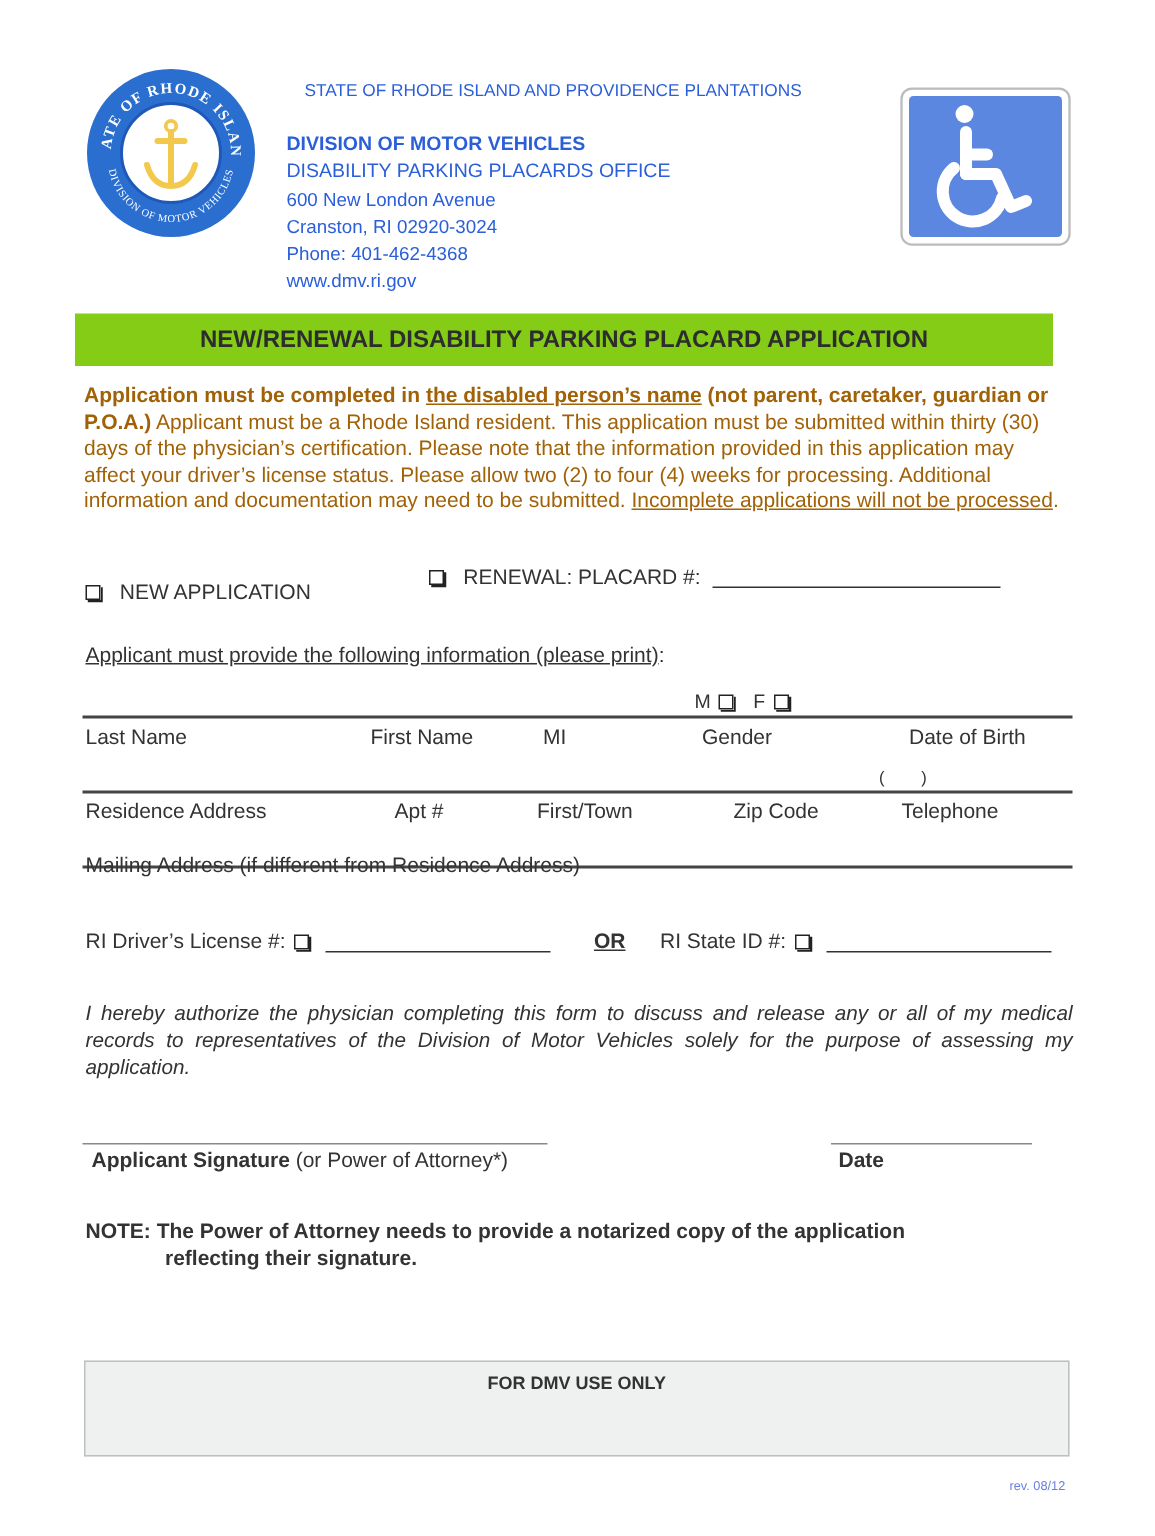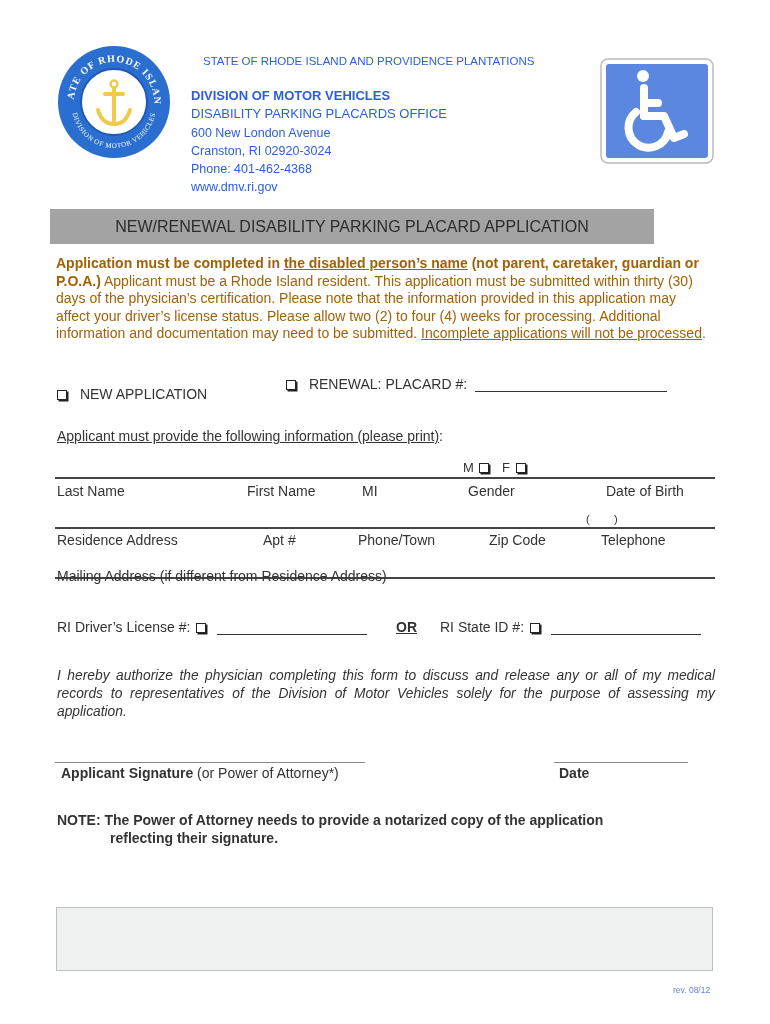--- a/index.html
+++ b/index.html
@@ -5,23 +5,23 @@
     html, body { margin:0; padding:0; background:#ffffff; }
     body { width:770px; height:1024px; position:relative; overflow:hidden;
            font-family:"Liberation Sans", sans-serif; color:#333333; }
     .abs { position:absolute; }
     .blue { color:#2b5fd9; }
     .hdr-line { font-size:12.5px; line-height:18px; white-space:nowrap; }
     .hdr-small { font-size:11.5px; }
     .bold { font-weight:bold; }
     .seal { left:56px; top:44px; width:116px; height:116px; }
     .hcp { left:600px; top:58px; width:114px; height:106px; }
-    .banner { left:50px; top:209px; width:604px; height:35px; background:#a3a3a3;
+    .banner { left:50px; top:209px; width:652px; height:35px; background:#84cc16;
               display:flex; align-items:center; justify-content:center;
-              font-size:16px; font-weight:normal; color:#2d2d2d; }
+              font-size:16px; font-weight:bold; color:#2d2d2d; }
     .para { left:56px; top:255px; width:650px; font-size:14px; line-height:17.6px; color:#a16207; }
     .para .u { text-decoration:underline; }
     .cb { display:inline-block; width:10px; height:10px; border:1.5px solid #222;
           box-shadow:1.5px 1.5px 0 #222; vertical-align:-1px; margin-right:3px; box-sizing:border-box; }
     .txt14 { font-size:14px; color:#333; white-space:nowrap; }
     .rule { height:0; border-top:2.5px solid #444; }
     .thinrule { height:0; border-top:1px solid #555; }
     .blank { display:inline-block; border-bottom:1px solid #333; height:14px; vertical-align:-3px; }
     .italic { font-style:italic; }
     .dmvbox { left:56px; top:907px; width:657px; height:64px; background:#eff0f0;
@@ -106,21 +106,21 @@
 <div class="abs txt14" style="left:57px;top:483px;">Last Name</div>
 <div class="abs txt14" style="left:247px;top:483px;">First Name</div>
 <div class="abs txt14" style="left:362px;top:483px;">MI</div>
 <div class="abs txt14" style="left:468px;top:483px;">Gender</div>
 <div class="abs txt14" style="left:606px;top:483px;">Date of Birth</div>
 
 <div class="abs txt14" style="left:586px;top:513px;font-size:11px;white-space:pre;">(        )</div>
 <div class="abs rule" style="left:55px;top:527px;width:660px;"></div>
 <div class="abs txt14" style="left:57px;top:532px;">Residence Address</div>
 <div class="abs txt14" style="left:263px;top:532px;">Apt #</div>
-<div class="abs txt14" style="left:358px;top:532px;">Phone/Town</div>
+<div class="abs txt14" style="left:358px;top:532px;">First/Town</div>
 <div class="abs txt14" style="left:489px;top:532px;">Zip Code</div>
 <div class="abs txt14" style="left:601px;top:532px;">Telephone</div>
 
 <div class="abs rule" style="left:55px;top:577px;width:660px;"></div>
 <div class="abs txt14" style="left:57px;top:568px;">Mailing Address (if different from Residence Address)</div>
 
 <div class="abs txt14" style="left:57px;top:619px;">
   <span>RI Driver’s License #:</span>
   <span class="cb" style="margin-left:2px;"></span>
   <span class="blank" style="width:150px;margin-left:4px;"></span>
@@ -140,15 +140,16 @@
 </div>
 <div class="abs thinrule" style="left:554px;top:762px;width:134px;border-top-color:#888;"></div>
 <div class="abs txt14 bold" style="left:559px;top:765px;">Date</div>
 
 <div class="abs txt14 bold" style="left:57px;top:812px;">NOTE: The Power of Attorney needs to provide a notarized copy of the application</div>
 <div class="abs txt14 bold" style="left:110px;top:830px;">reflecting their signature.</div>
 
 <div class="abs bold" style="left:0;top:871px;width:676px;text-align:center;font-size:18.5px;color:#2d2d2d;margin-top:44px;">REVERSE SIDE MUST BE COMPLETED BY YOUR PHYSICIAN</div>
 
 <div class="abs dmvbox">
+  <div style="position:absolute;left:0;top:7px;width:100%;text-align:center;font-size:12px;font-weight:bold;color:#333;">FOR DMV USE ONLY</div>
 </div>
 
 <div class="abs" style="left:673px;top:985px;font-size:8.5px;color:#6b7fe0;">rev. 08/12</div>
 
 </body></html>

